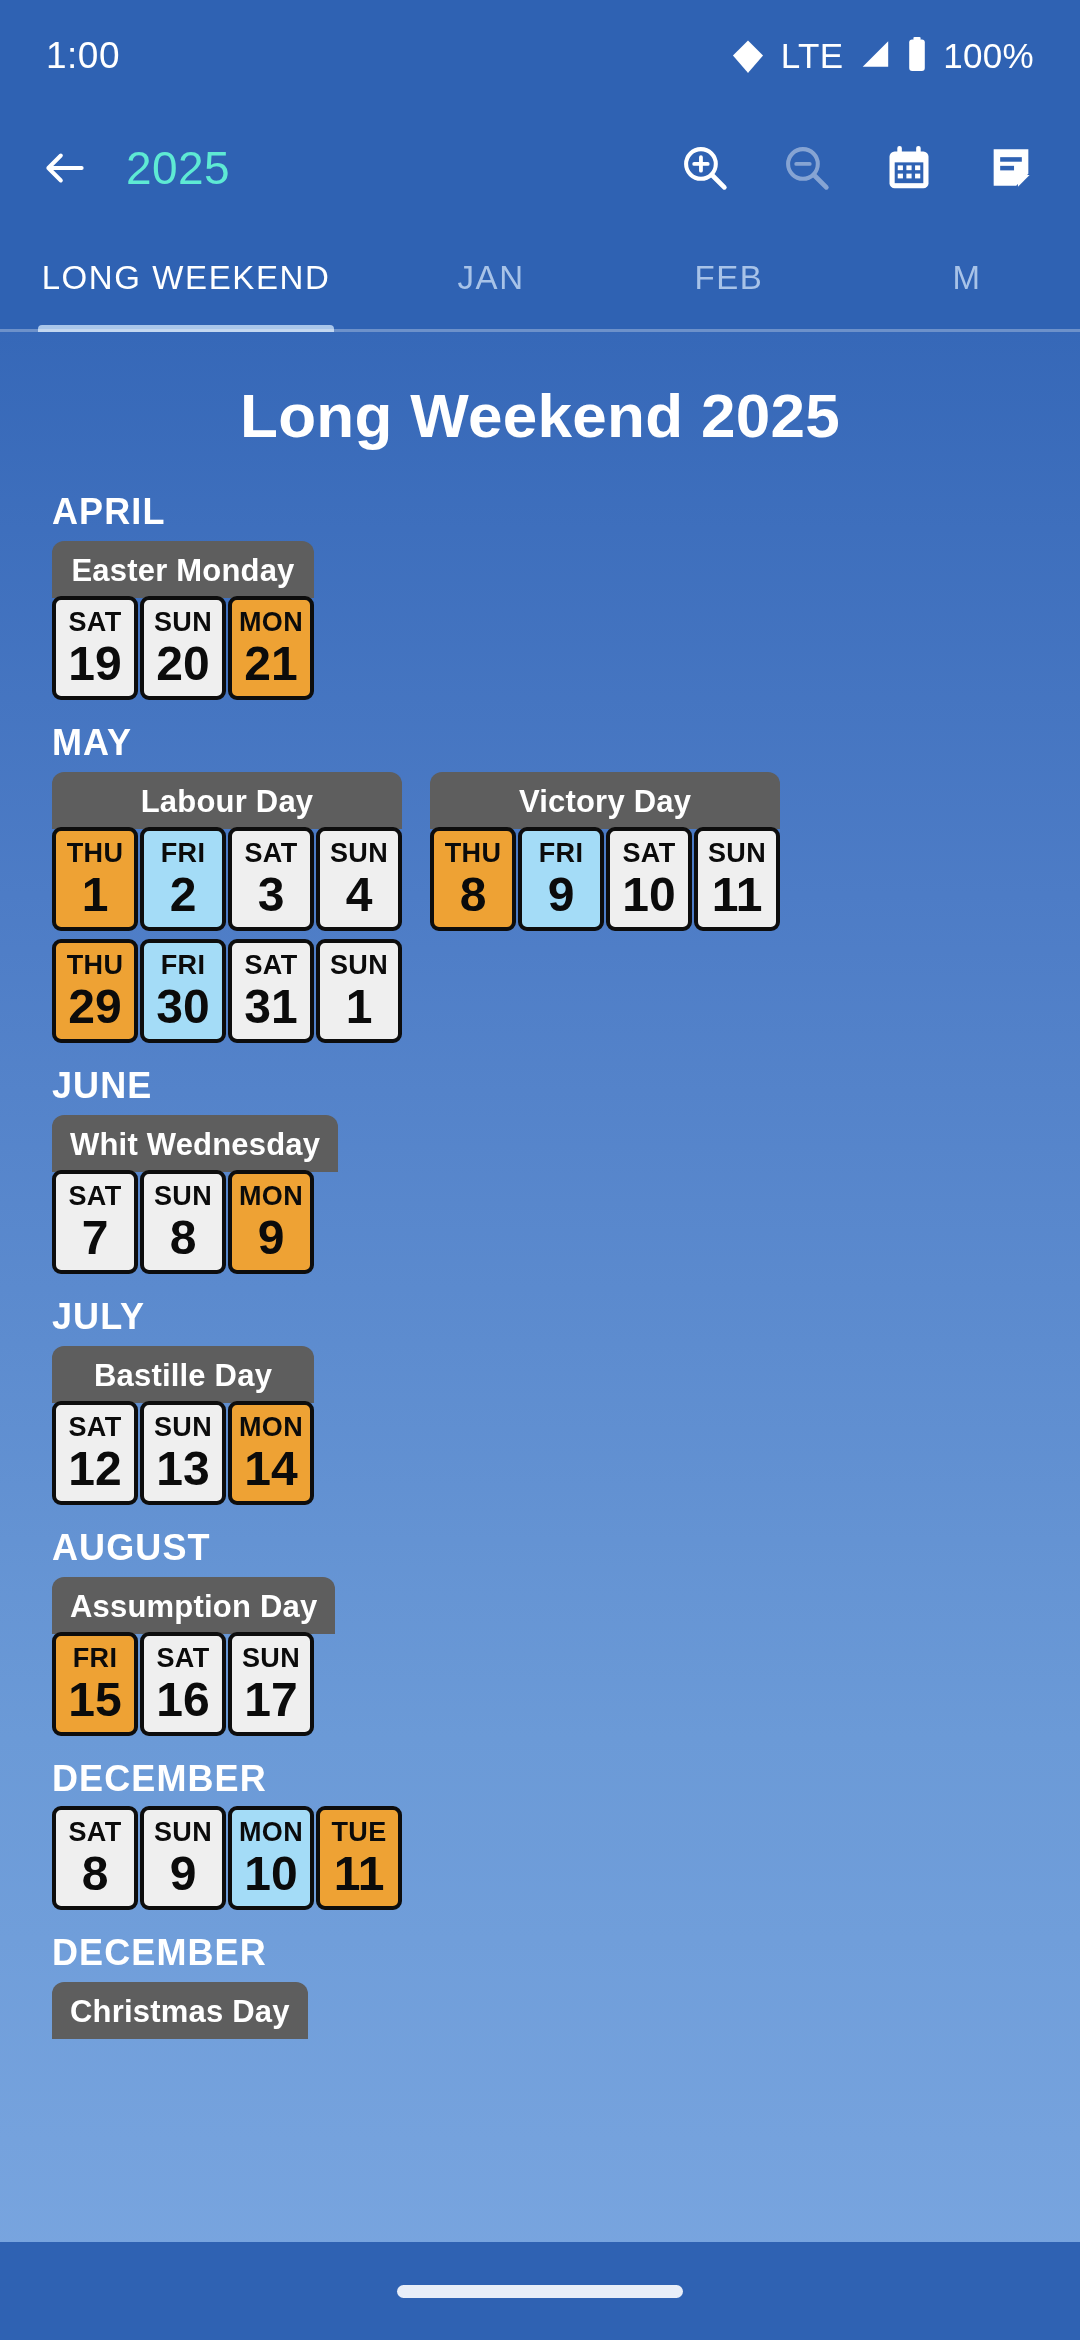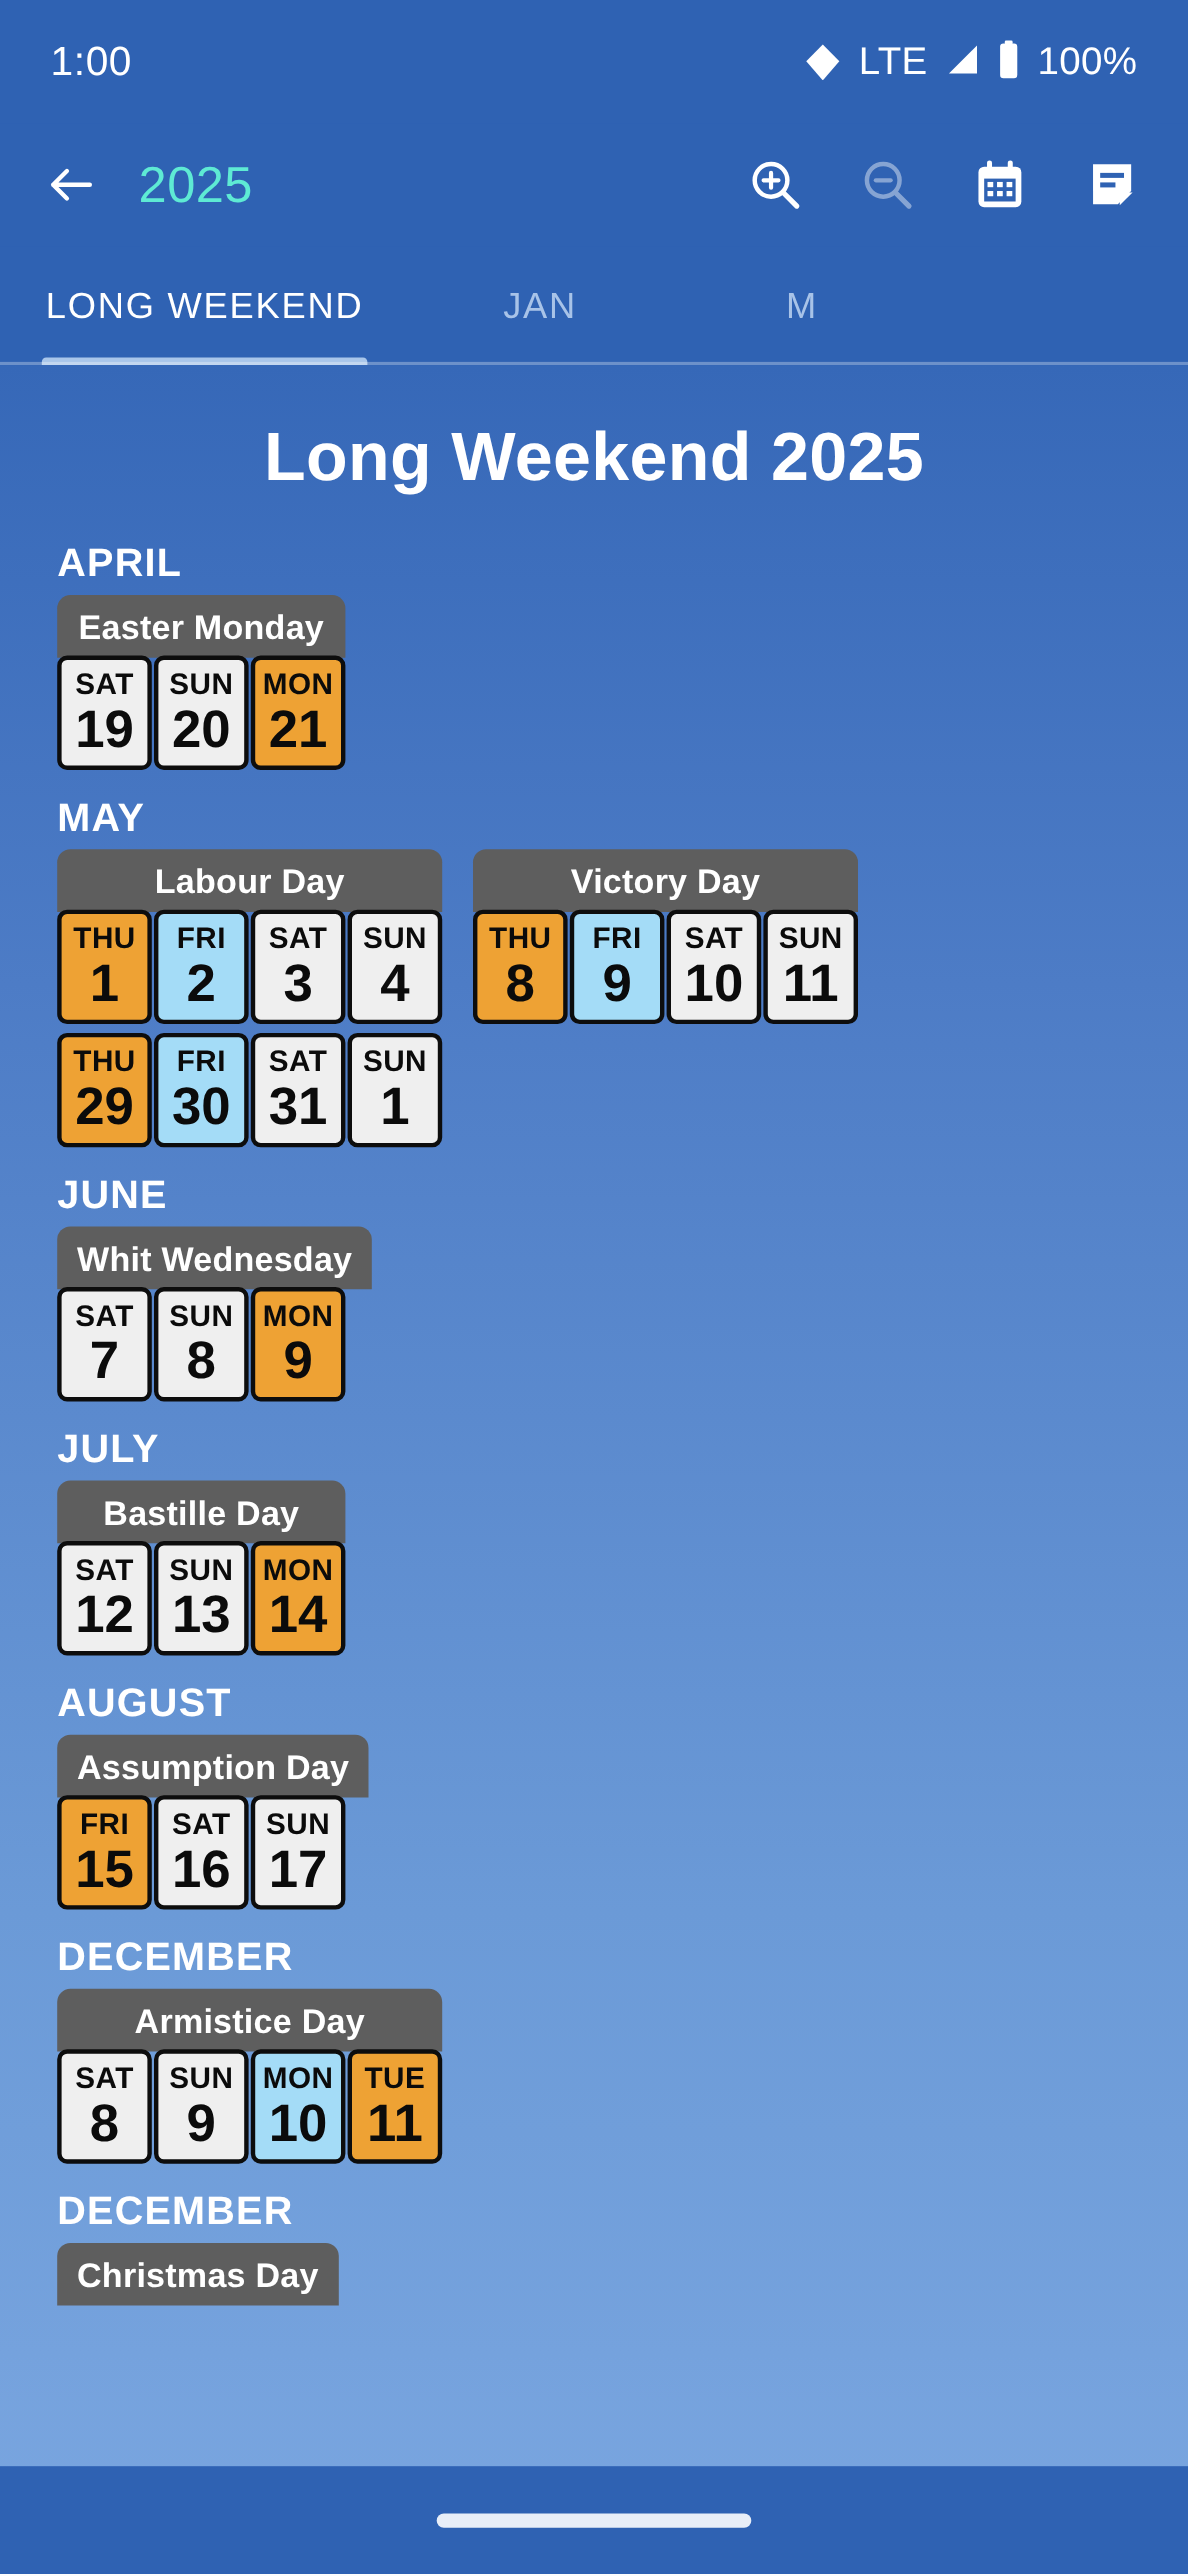--- a/index.html
+++ b/index.html
@@ -278,20 +278,24 @@
     <div class="tabs">
       <div class="tab t-lw active">
         <span>LONG WEEKEND</span>
         <span class="underline"></span>
       </div>
       <div class="tab t-m">
         <span>JAN</span>
 
       </div>
       <div class="tab t-m">
+        <span>FEB</span>
+
+      </div>
+      <div class="tab t-m">
         <span>M</span>
 
       </div>
     </div>
     <div class="tab-divider"></div>
   </div>
 
   <div class="content">
     <div class="page-title">Long Weekend 2025</div>
     <div id="months-host">
@@ -438,21 +442,20 @@
               <div class="day ">
                 <div class="dow">SUN</div>
                 <div class="num">17</div>
               </div>
             </div>
           </div>
         </div>
         <div class="month-label">DECEMBER</div>
         <div class="row">
           <div class="hcard">
-            <div class="hcard-head">Armistice Day</div>
             <div class="days">
               <div class="day ">
                 <div class="dow">SAT</div>
                 <div class="num">8</div>
               </div>
               <div class="day ">
                 <div class="dow">SUN</div>
                 <div class="num">9</div>
               </div>
               <div class="day lightblue">

